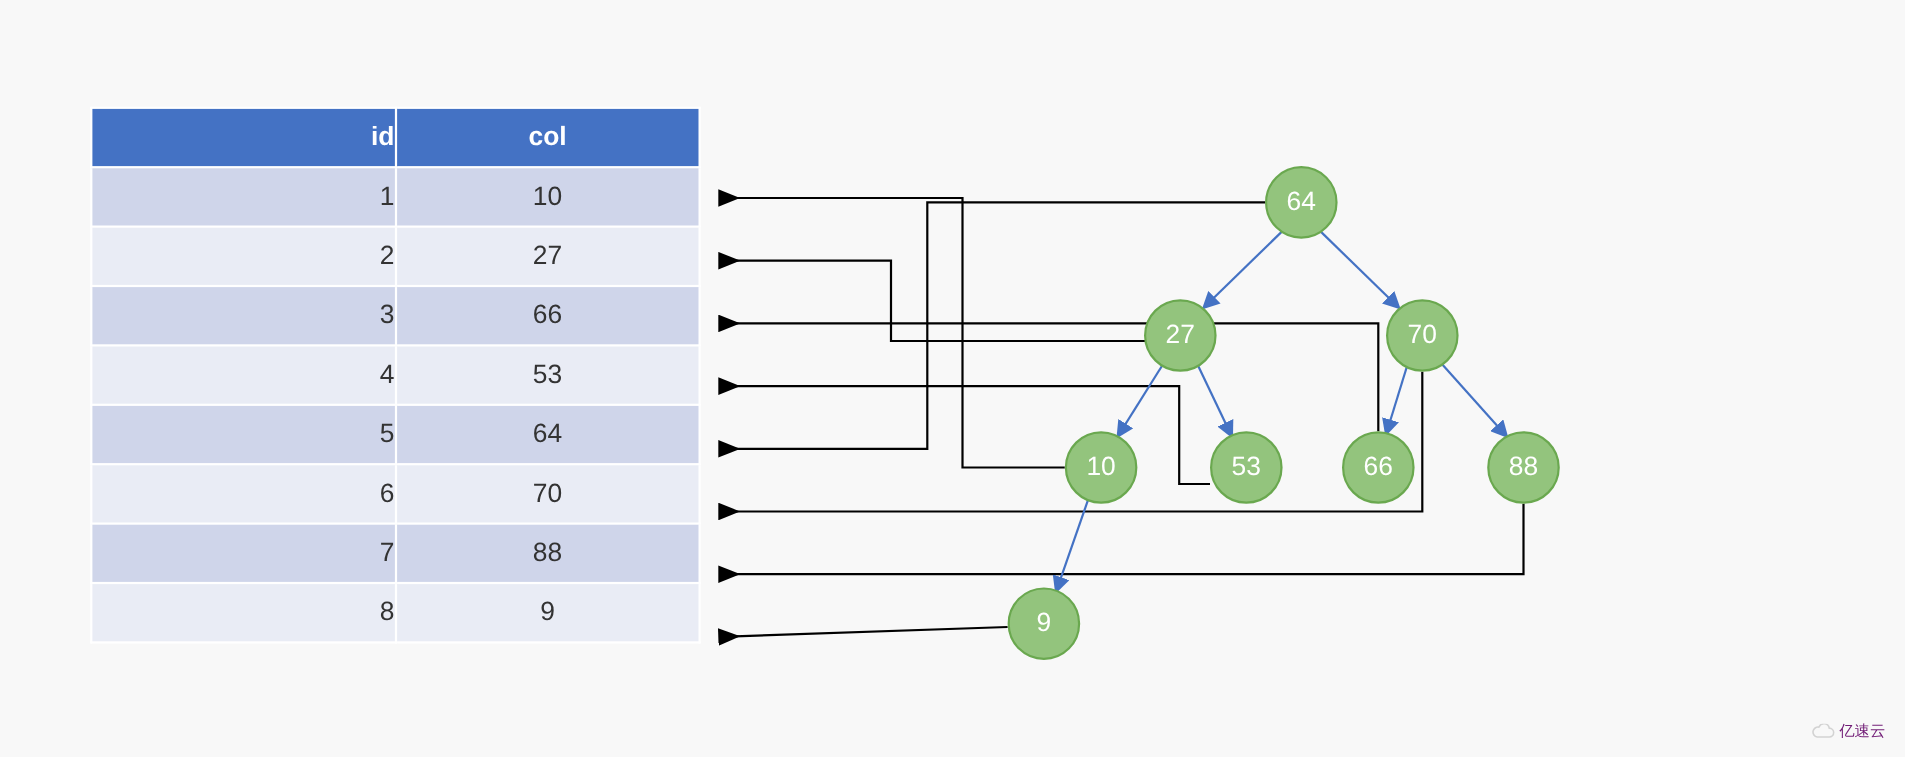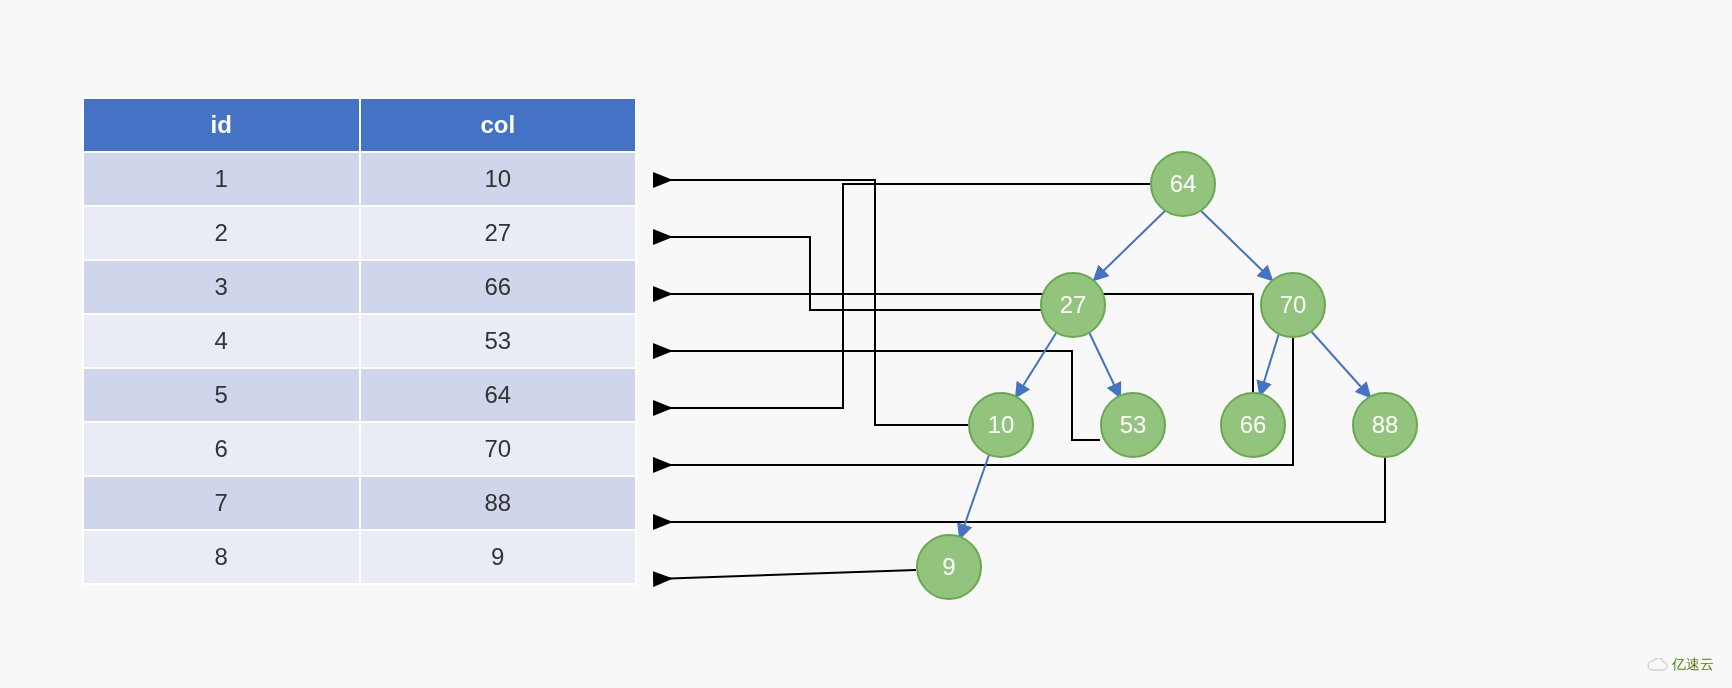--- a/index.html
+++ b/index.html
@@ -33,21 +33,21 @@
     }
     .table td {
       font-size: 24px;
       padding: 12px 0;
       text-align: center;
       color: #333;
       border: 2px solid #fff;
     }
     .table tbody tr:nth-child(odd) td { background: #cfd5ea; }
     .table tbody tr:nth-child(even) td { background: #e9ecf5; }
-    .table th:first-child, .table td:first-child { width: 50%; }
+    .table th:first-child, .table td:first-child { width: 50%; text-align: right; }
     .table th:last-child, .table td:last-child { width: 50%; }
     .node {
       position: absolute;
       width: 66px;
       height: 66px;
       border-radius: 50%;
       background: #93c47d;
       border: 2px solid #6aa84f;
       color: #fff;
       font-size: 24px;
@@ -61,21 +61,21 @@
       top: 0;
       width: 1732px;
       height: 688px;
       pointer-events: none;
     }
     .watermark {
       position: absolute;
       right: 18px;
       bottom: 14px;
       font-size: 14px;
-      color: #4d7c0f;
+      color: #701a75;
       display: flex;
       align-items: center;
       gap: 4px;
     }
     .watermark-icon {
       display: inline-flex;
       align-items: center;
       opacity: 0.6;
     }
   </style>

